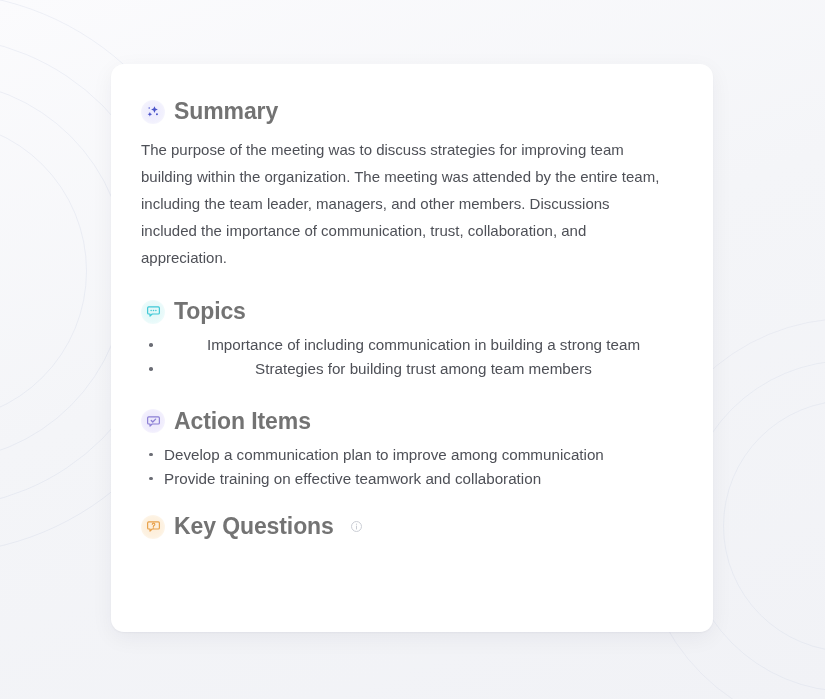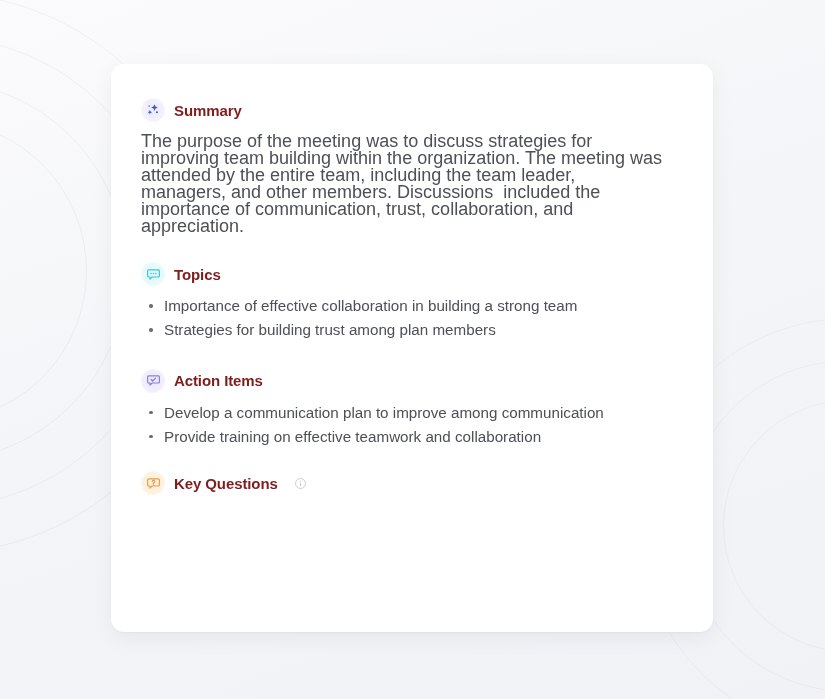--- a/index.html
+++ b/index.html
@@ -76,36 +76,36 @@
     align-items: center;
     justify-content: center;
     flex: 0 0 auto;
   }
   .badge-summary  { background: radial-gradient(circle at 50% 50%, #eceaff 0%, #f2f1fd 60%, rgba(244,244,253,0) 100%); }
   .badge-topics   { background: radial-gradient(circle at 50% 50%, #dff7f7 0%, #e9fafa 60%, rgba(240,253,253,0) 100%); }
   .badge-actions  { background: radial-gradient(circle at 50% 50%, #ebe7fb 0%, #f1eefd 60%, rgba(245,243,254,0) 100%); }
   .badge-questions{ background: radial-gradient(circle at 50% 50%, #fdecd6 0%, #fdf2e2 60%, rgba(254,247,238,0) 100%); }
 
   .section-title {
-    font-size: 15px;
+    font-size: 23px;
     font-weight: bold;
-    color: #7f1d1d;
+    color: #737373;
     letter-spacing: -0.1px;
   }
   .info-icon-wrap {
     margin-left: 7px;
     display: inline-flex;
     align-items: center;
   }
 
   
   #summary-paragraph {
     margin: 11px 0 0 0;
-    font-size: 18px;
-    line-height: 17px;
+    font-size: 15px;
+    line-height: 27px;
     color: #4e5057;
     max-width: 522px;
     white-space: pre-wrap;
   }
 
   ul.bullet-list {
     list-style: none;
     margin: 10px 0 0 0;
     padding: 0;
   }
@@ -122,21 +122,21 @@
     content: "";
     position: absolute;
     left: 8px;
     top: 8px;
     width: 3.6px;
     height: 3.6px;
     border-radius: 50%;
     background: #6b6d75;
   }
 
-  .sec-gap-topics    { margin-top: 27px; }
+  .sec-gap-topics    { margin-top: 27px; text-align: center; }
   .sec-gap-actions   { margin-top: 29px; }
   .sec-gap-questions { margin-top: 25px; }
 </style>
 </head>
 <body>
 
 <div id="bg-sheen"></div>
 
 <div id="bg-decor">
   <div class="ring ring-left-1"></div>
@@ -171,22 +171,22 @@
         <svg width="15" height="15" viewBox="0 0 24 24" aria-hidden="true">
           <path d="M4.2 4.6h15.6a1.6 1.6 0 0 1 1.6 1.6v8.2a1.6 1.6 0 0 1-1.6 1.6H9.9l-3.5 3.3v-3.3H4.2a1.6 1.6 0 0 1-1.6-1.6V6.2a1.6 1.6 0 0 1 1.6-1.6z" fill="none" stroke="#3ec8d6" stroke-width="1.9" stroke-linejoin="round"></path>
           <circle cx="8.2" cy="10.3" r="1.25" fill="#3ec8d6"></circle>
           <circle cx="12.0" cy="10.3" r="1.25" fill="#3ec8d6"></circle>
           <circle cx="15.8" cy="10.3" r="1.25" fill="#3ec8d6"></circle>
         </svg>
       </span>
       <span class="section-title">Topics</span>
     </div>
     <ul class="bullet-list">
-      <li>Importance of effective collaboration in building a strong team</li>
-      <li>Strategies for building trust among plan members</li>
+      <li>Importance of including communication in building a strong team</li>
+      <li>Strategies for building trust among team members</li>
     </ul>
   </div>
 
   <div class="section sec-gap-actions">
     <div class="section-header">
       <span class="icon-badge badge-actions">
         <svg width="15" height="15" viewBox="0 0 24 24" aria-hidden="true">
           <path d="M4.2 4.6h15.6a1.6 1.6 0 0 1 1.6 1.6v8.2a1.6 1.6 0 0 1-1.6 1.6H9.9l-3.5 3.3v-3.3H4.2a1.6 1.6 0 0 1-1.6-1.6V6.2a1.6 1.6 0 0 1 1.6-1.6z" fill="none" stroke="#8b7fd4" stroke-width="1.9" stroke-linejoin="round"></path>
           <path d="M8.4 10.3l2.4 2.5 4.6-4.6" fill="none" stroke="#8b7fd4" stroke-width="2.1" stroke-linecap="round" stroke-linejoin="round"></path>
         </svg>

